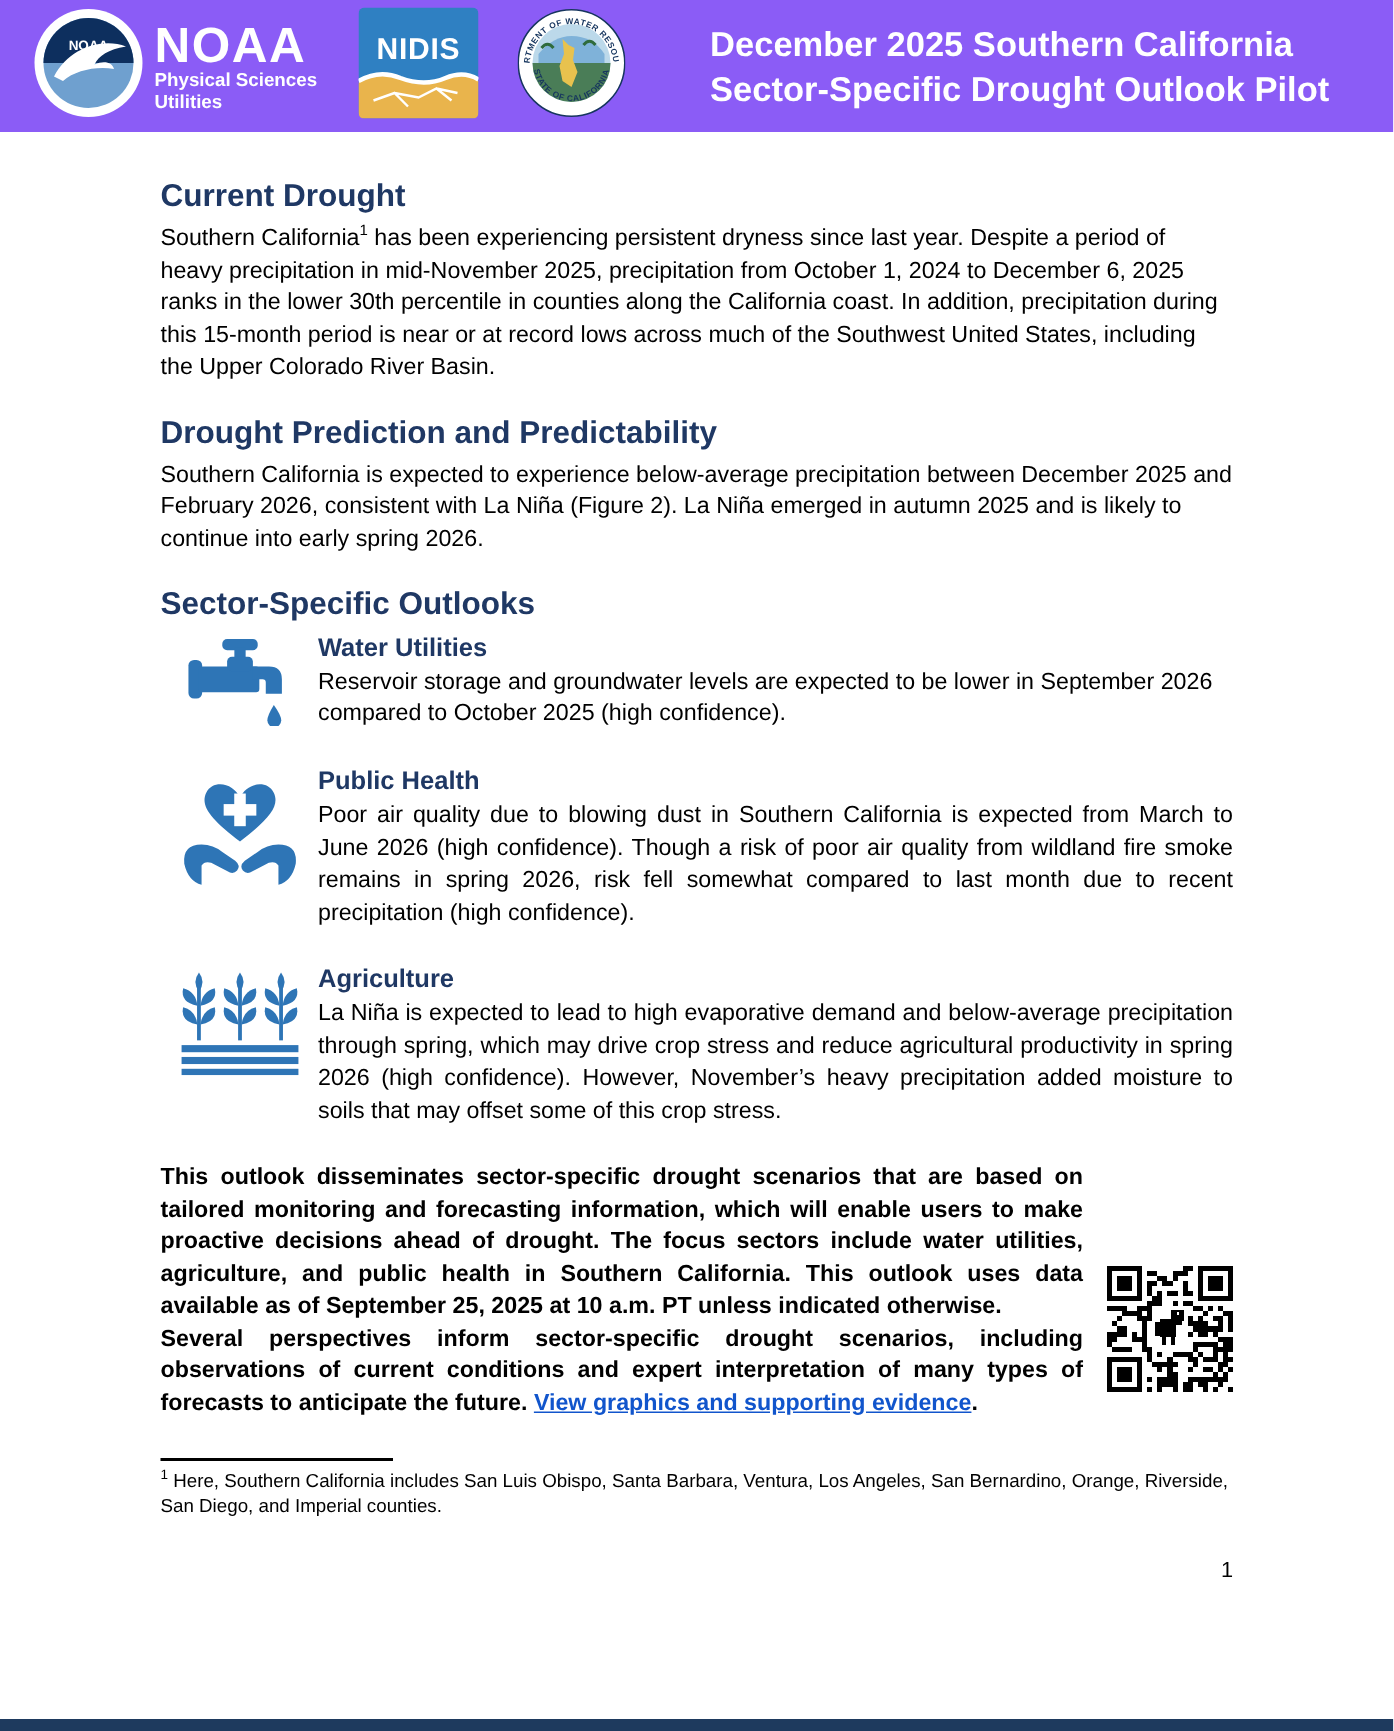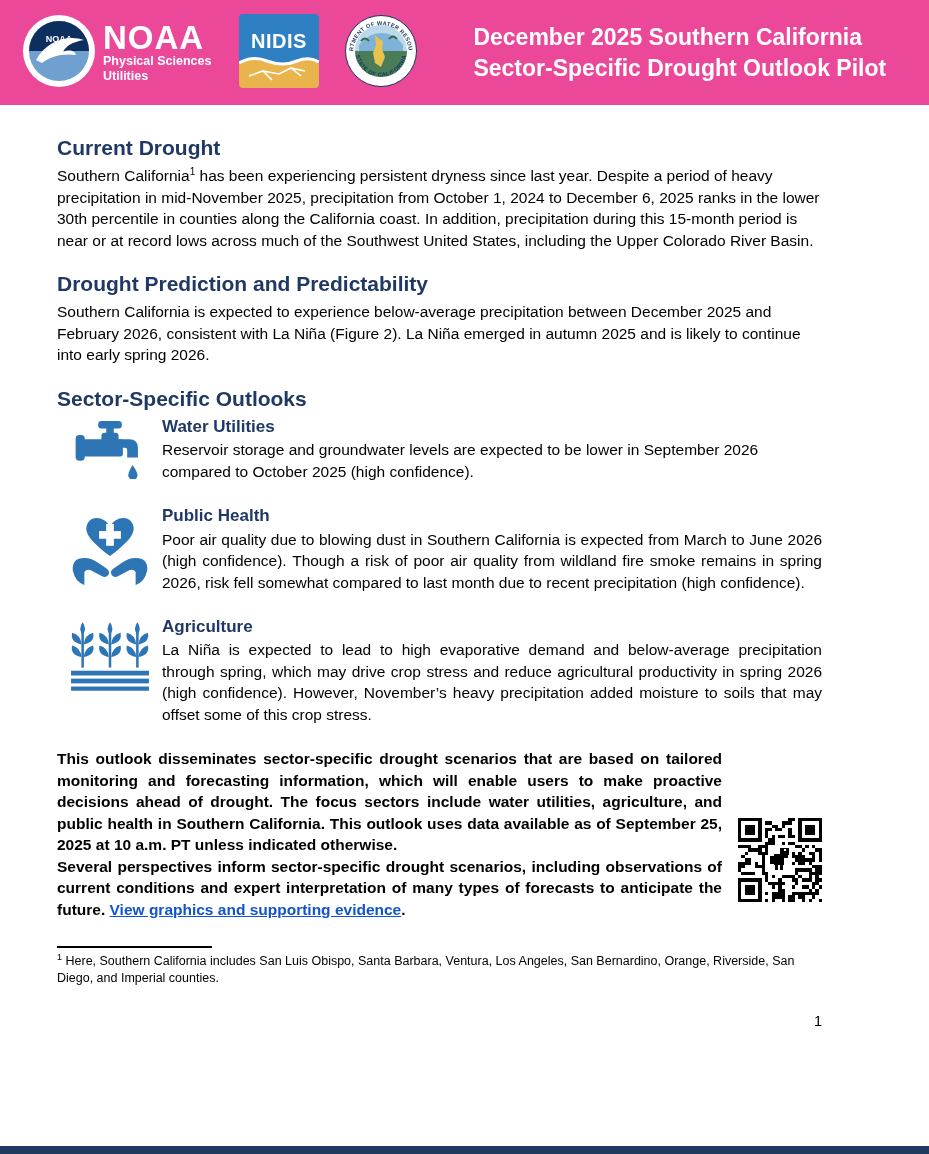--- a/index.html
+++ b/index.html
@@ -1,31 +1,31 @@
 <!DOCTYPE html>
 <html><head>
 <meta charset="utf-8">
 <style>
   * { margin:0; padding:0; box-sizing:border-box; }
   html,body { background:#ffffff; }
   body { width:929px; font-family:"Liberation Sans", sans-serif; color:#000; }
   .page { position:relative; width:929px; height:1154px; background:#fff; overflow:hidden; }
 
   
-  .header { display:flex; align-items:center; height:105px; background:#ec4899; padding:0 16px 0 22px; }
+  .header { display:flex; align-items:center; height:88px; background:#8b5cf6; padding:0 16px 0 22px; }
   .logo-box { flex:none; }
   .noaa-text { margin-left:7px; color:#fff; }
   .noaa-word { font-size:33px; font-weight:bold; letter-spacing:1px; line-height:1; }
   .noaa-sub { font-size:12.5px; font-weight:bold; line-height:1.2; }
   .nidis-logo { margin-left:28px; }
   .dwr-logo { margin-left:26px; }
   .doc-title { margin-left:56px; color:#fff; font-size:23px; font-weight:bold; line-height:1.32; }
 
   
-  .main { padding:14px 107px 0 57px; }
+  .main { padding:14px 107px 0 107px; }
   h2.sec { color:#1f3864; font-size:21px; font-weight:bold; margin-top:20px; margin-bottom:5px; line-height:1.2; }
   h2.sec.first { margin-top:16px; }
   p.body { font-size:15.5px; line-height:21.5px; }
   sup { font-size:10px; vertical-align:super; line-height:0; }
 
   
   .sectors { }
   .sector { display:flex; margin-bottom:23px; }
   .sector-icon { flex:none; width:105px; display:flex; justify-content:center; padding-top:5px; }
   .sector-text { flex:1; }

